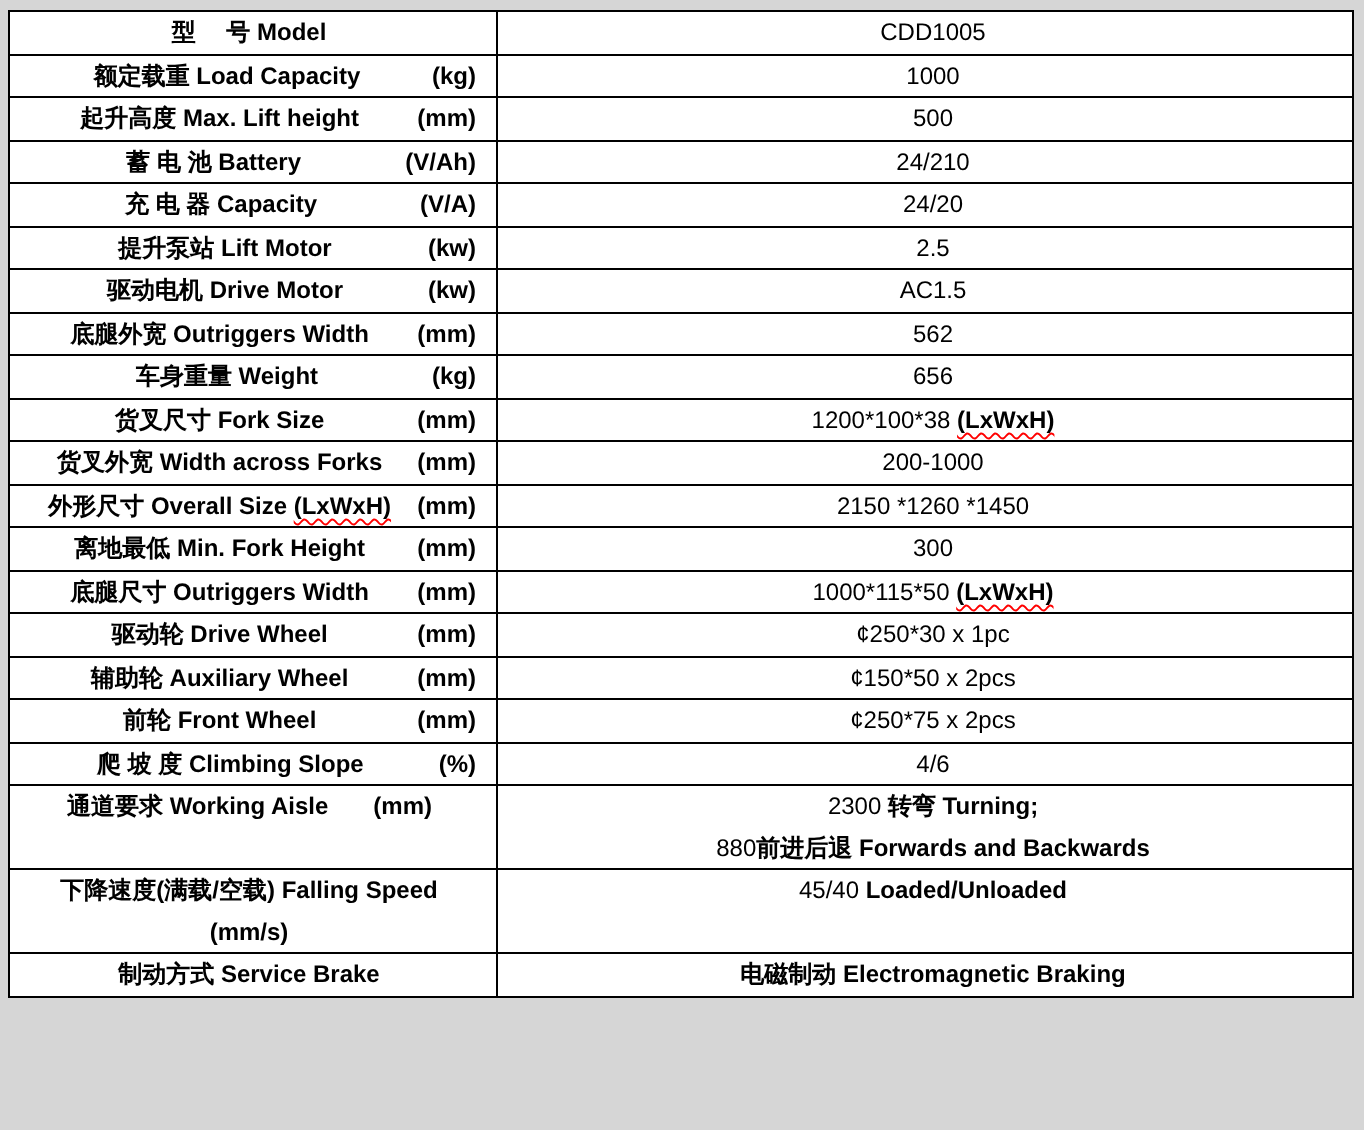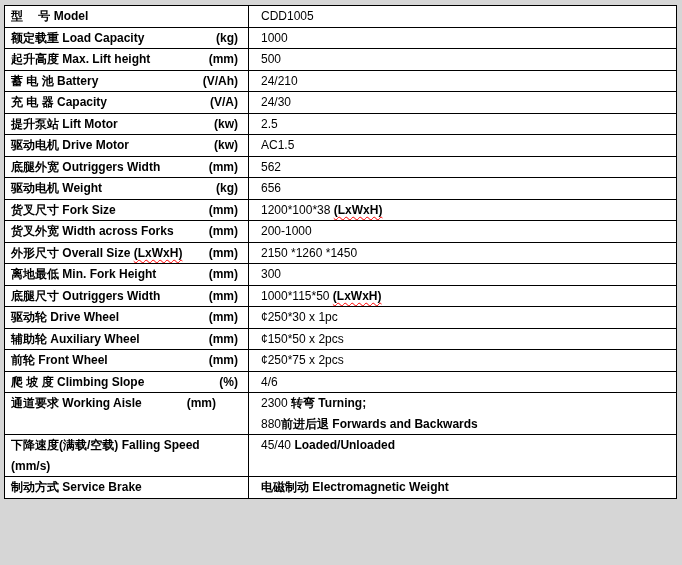--- a/index.html
+++ b/index.html
@@ -12,20 +12,21 @@
     background: #d6d6d6;
     overflow: hidden;
     font-family: "Liberation Sans", "DejaVu Sans", sans-serif;
     color: #000;
   }
   .sheet {
     position: absolute;
     left: 4px;
     top: 5px;
     width: 672px;
+    text-align: center;
   }
   table.spec {
     border-collapse: collapse;
     table-layout: fixed;
     width: 672px;
     background: #ffffff;
   }
   col.c-label { width: 244px; }
   col.c-value { width: 428px; }
   td {
@@ -80,36 +81,36 @@
         <tr>
           <td class="label-cell"><span class="unit">(mm)</span><span class="">起升高度 Max. Lift height</span></td>
           <td class="value-cell"><span class="">500</span></td>
         </tr>
         <tr>
           <td class="label-cell"><span class="unit">(V/Ah)</span><span class="">蓄 电 池 Battery</span></td>
           <td class="value-cell"><span class="">24/210</span></td>
         </tr>
         <tr>
           <td class="label-cell"><span class="unit">(V/A)</span><span class="">充 电 器 Capacity</span></td>
-          <td class="value-cell"><span class="">24/30</span></td>
+          <td class="value-cell"><span class="">24/20</span></td>
         </tr>
         <tr>
           <td class="label-cell"><span class="unit">(kw)</span><span class="">提升泵站 Lift Motor</span></td>
           <td class="value-cell"><span class="">2.5</span></td>
         </tr>
         <tr>
           <td class="label-cell"><span class="unit">(kw)</span><span class="">驱动电机 Drive Motor</span></td>
           <td class="value-cell"><span class="">AC1.5</span></td>
         </tr>
         <tr>
           <td class="label-cell"><span class="unit">(mm)</span><span class="">底腿外宽 Outriggers Width</span></td>
           <td class="value-cell"><span class="">562</span></td>
         </tr>
         <tr>
-          <td class="label-cell"><span class="unit">(kg)</span><span class="">驱动电机 Weight</span></td>
+          <td class="label-cell"><span class="unit">(kg)</span><span class="">车身重量 Weight</span></td>
           <td class="value-cell"><span class="">656</span></td>
         </tr>
         <tr>
           <td class="label-cell"><span class="unit">(mm)</span><span class="">货叉尺寸 Fork Size</span></td>
           <td class="value-cell"><span class="">1200*100*38 </span><span class="b w">(LxWxH)</span></td>
         </tr>
         <tr>
           <td class="label-cell"><span class="unit">(mm)</span><span class="">货叉外宽 Width across Forks</span></td>
           <td class="value-cell"><span class="">200-1000</span></td>
         </tr>
@@ -144,17 +145,17 @@
         <tr>
           <td class="label-cell"><span class="unit">(mm)</span><span class="">通道要求 Working Aisle</span></td>
           <td class="value-cell"><span class="">2300 </span><span class="b ">转弯 Turning;</span><br><span class="">880</span><span class="b ">前进后退 Forwards and Backwards</span></td>
         </tr>
         <tr>
           <td class="label-cell"><span class="">下降速度(满载/空载) Falling Speed</span><br><span class="">(mm/s)</span></td>
           <td class="value-cell"><span class="">45/40 </span><span class="b ">Loaded/Unloaded</span></td>
         </tr>
         <tr>
           <td class="label-cell"><span class="">制动方式 Service Brake</span></td>
-          <td class="value-cell"><span class="b ">电磁制动 Electromagnetic Weight</span></td>
+          <td class="value-cell"><span class="b ">电磁制动 Electromagnetic Braking</span></td>
         </tr>
       </tbody>
   </table>
 </div>
 
 </body></html>

